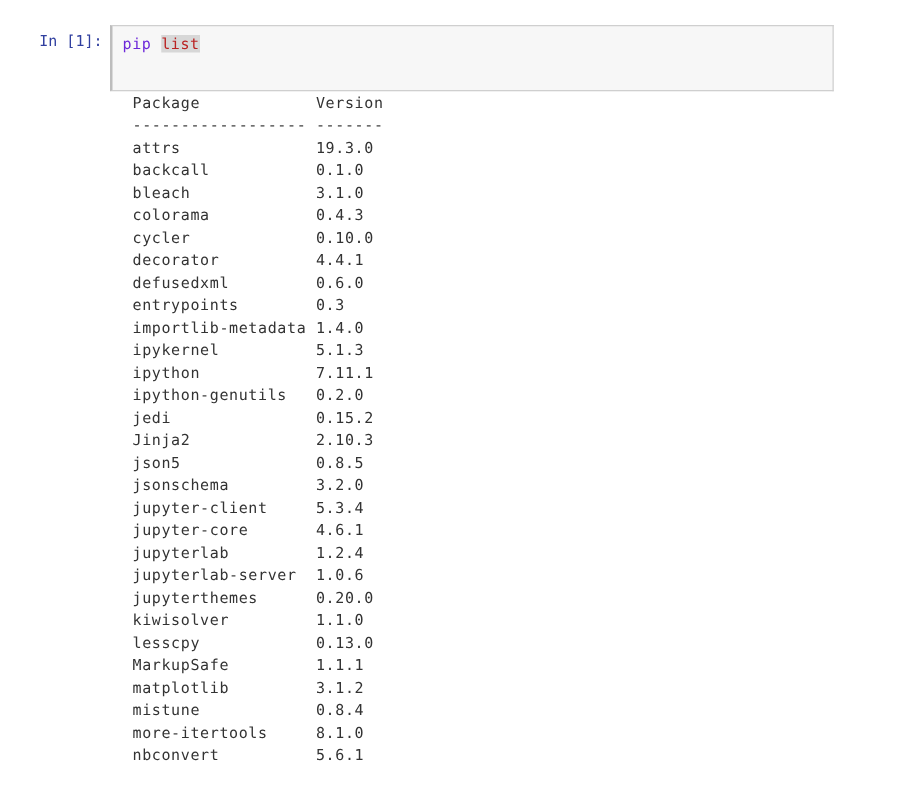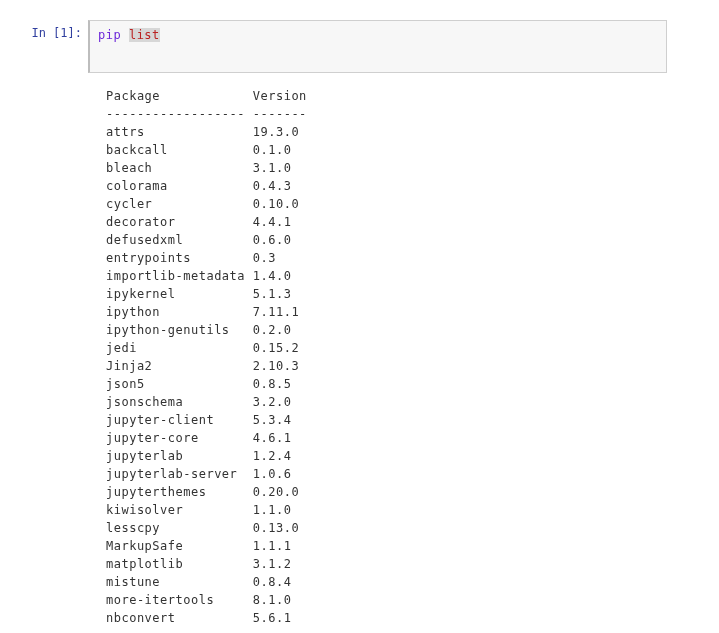--- a/index.html
+++ b/index.html
@@ -4,21 +4,21 @@
 <style>
   * { box-sizing: border-box; }
   html, body { margin: 0; padding: 0; background: #fff; font-family: "DejaVu Sans Mono","Menlo","Consolas",monospace; font-size: 12px; color: #333; }
   .page { width: 697px; height: 633px; padding: 20px 30px 0 30px; overflow: hidden; }
   .cell { display: flex; align-items: stretch; }
   .prompt-col { flex: 0 0 58px; text-align: right; padding: 6px 6px 0 0; color: #303F9F; font-family: inherit; }
   .input-area { flex: 1; background: #f7f7f7; border: 1px solid #cfcfcf; border-left: 2px solid #bdbdbd; padding: 6px 8px 28px 8px; line-height: 1.4; letter-spacing: 0.5px; }
   .code .cmd { color: #6d28d9; }
   .code .arg { color: #ba2121; }
   .code .sel { background: #d7d7d7; }
-  .out-cell { display: flex; margin-top: 14px; }
+  .out-cell { display: flex; margin-top: 0; }
   .out-prompt { flex: 0 0 58px; }
   .output { flex: 1; white-space: pre; font-family: inherit; letter-spacing: 0.5px; line-height: 18px; color: #333; padding-left: 18px; }
 </style>
 </head>
 <body>
 
 <div class="page">
 
   <div class="cell">
     <div class="prompt-col">

